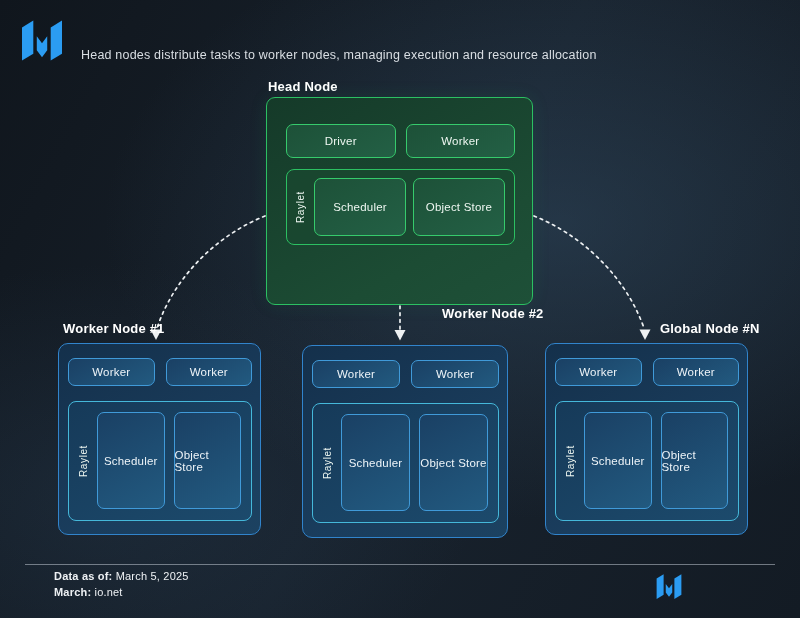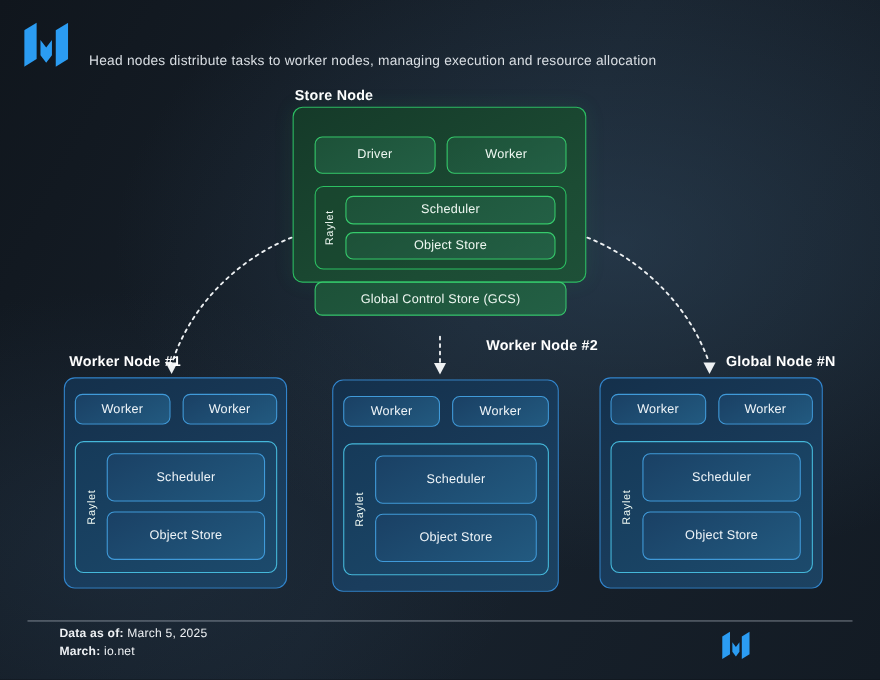--- a/index.html
+++ b/index.html
@@ -13,21 +13,21 @@
       linear-gradient(118deg,#10161d 0%,#18222d 52%,#131b24 100%);
   }
   
   .hdr-logo{ position:absolute; left:22px; top:15px; width:40px; height:46px; }
   .hdr-title{ position:absolute; left:80px; top:21px; font-size:22px; font-weight:500; letter-spacing:0.3px; color:#fbfcfd; }
   .hdr-sub{ position:absolute; left:81px; top:48px; font-size:12.5px; font-weight:400; color:#d9dee3; letter-spacing:0.2px; }
   
   .node-title{ position:absolute; font-size:13px; font-weight:700; color:#ffffff; letter-spacing:0.2px; white-space:nowrap; }
   
   .hnode{
-    position:absolute; left:266px; top:97px; width:267px; height:160px;
+    position:absolute; left:266px; top:97px; width:267px; height:208px;
     border:1.5px solid #2cc062; border-radius:9px;
     background:linear-gradient(150deg,#153a29 0%,#1c4c34 70%,#1e5038 100%);
     box-shadow:0 0 18px rgba(40,180,90,0.10);
     padding:26px 17px 0 19px;
   }
   .hrow{ display:flex; gap:10px; height:34px; }
   .gbox{
     flex:1; display:flex; align-items:center; justify-content:center;
     background:linear-gradient(150deg,#1d5138 0%,#236045 100%);
     border:1.3px solid #36cb6c; border-radius:7px;
@@ -36,21 +36,21 @@
   .raylet-g{
     margin-top:11px; height:76px; display:flex;
     border:1.3px solid #2cc062; border-radius:8px; background:rgba(25,72,48,0.75);
     padding:8px 9px 8px 0;
   }
   .raylet-col{ width:27px; display:flex; align-items:center; justify-content:center; }
   .vlabel{
     writing-mode:vertical-rl; transform:rotate(180deg);
     font-size:10px; color:#eef7f1; letter-spacing:0.6px; white-space:nowrap;
   }
-  .raylet-stack{ flex:1; display:flex; flex-direction:column; gap:7px; }
+  .raylet-stack{ flex:1; display:flex; flex-direction:row; gap:7px; }
   .raylet-stack .gbox, .raylet-stack .bbox{ flex:1; }
   .gcs{ margin-top:11px; height:31px; }
   
   .wnode{
     position:absolute; top:343px; height:192px; width:203px;
     border:1.5px solid #3184cc; border-radius:10px;
     background:linear-gradient(150deg,#14304b 0%,#1a3d5d 65%,#1c4261 100%);
     padding:14px 8px 0 9px;
   }
   .wrow{ display:flex; gap:11px; height:28px; }
@@ -83,36 +83,35 @@
 
 <div class="canvas">
 
   <svg class="hdr-logo" viewBox="0 0 46 52" aria-hidden="true">
     <polygon points="0,14 13,6 13,44 0,52" fill="#2b9cf2"></polygon>
     <polygon points="17,24 23,32 29,24 29,40 23,48 17,40" fill="#2b9cf2"></polygon>
     <polygon points="33,14 46,6 46,44 33,52" fill="#2b9cf2"></polygon>
   </svg>
   <div class="hdr-sub">Head nodes distribute tasks to worker nodes, managing execution and resource allocation</div>
 
-  <div class="node-title" style="left:268px; top:79px;">Store Node</div>
+  <div class="node-title" style="left:268px; top:79px;">Head Node</div>
   <div class="hnode">
     <div class="hrow">
       <div class="gbox">Driver</div>
       <div class="gbox">Worker</div>
     </div>
     <div class="raylet-g">
       <div class="raylet-col">
           <span class="vlabel">Raylet</span>
         </div>
       <div class="raylet-stack">
         <div class="gbox">Scheduler</div>
         <div class="gbox">Object Store</div>
       </div>
     </div>
-    <div class="gbox gcs">Global Control Store (GCS)</div>
   </div>
 
   <svg class="arrows" width="800" height="618" viewBox="0 0 800 618" aria-hidden="true">
     <g stroke="#eef1f3" stroke-width="1.7" fill="none" stroke-dasharray="2.6 4.2" stroke-linecap="round">
       <path d="M 265 216 C 222 233, 176 272, 157 328"></path>
       <path d="M 400 306 L 400 329"></path>
       <path d="M 534 216 C 577 233, 624 272, 644 328"></path>
     </g>
     <g fill="#eef1f3" stroke="none">
       <polygon points="150.5,329.5 161.5,329.5 156,340"></polygon>

